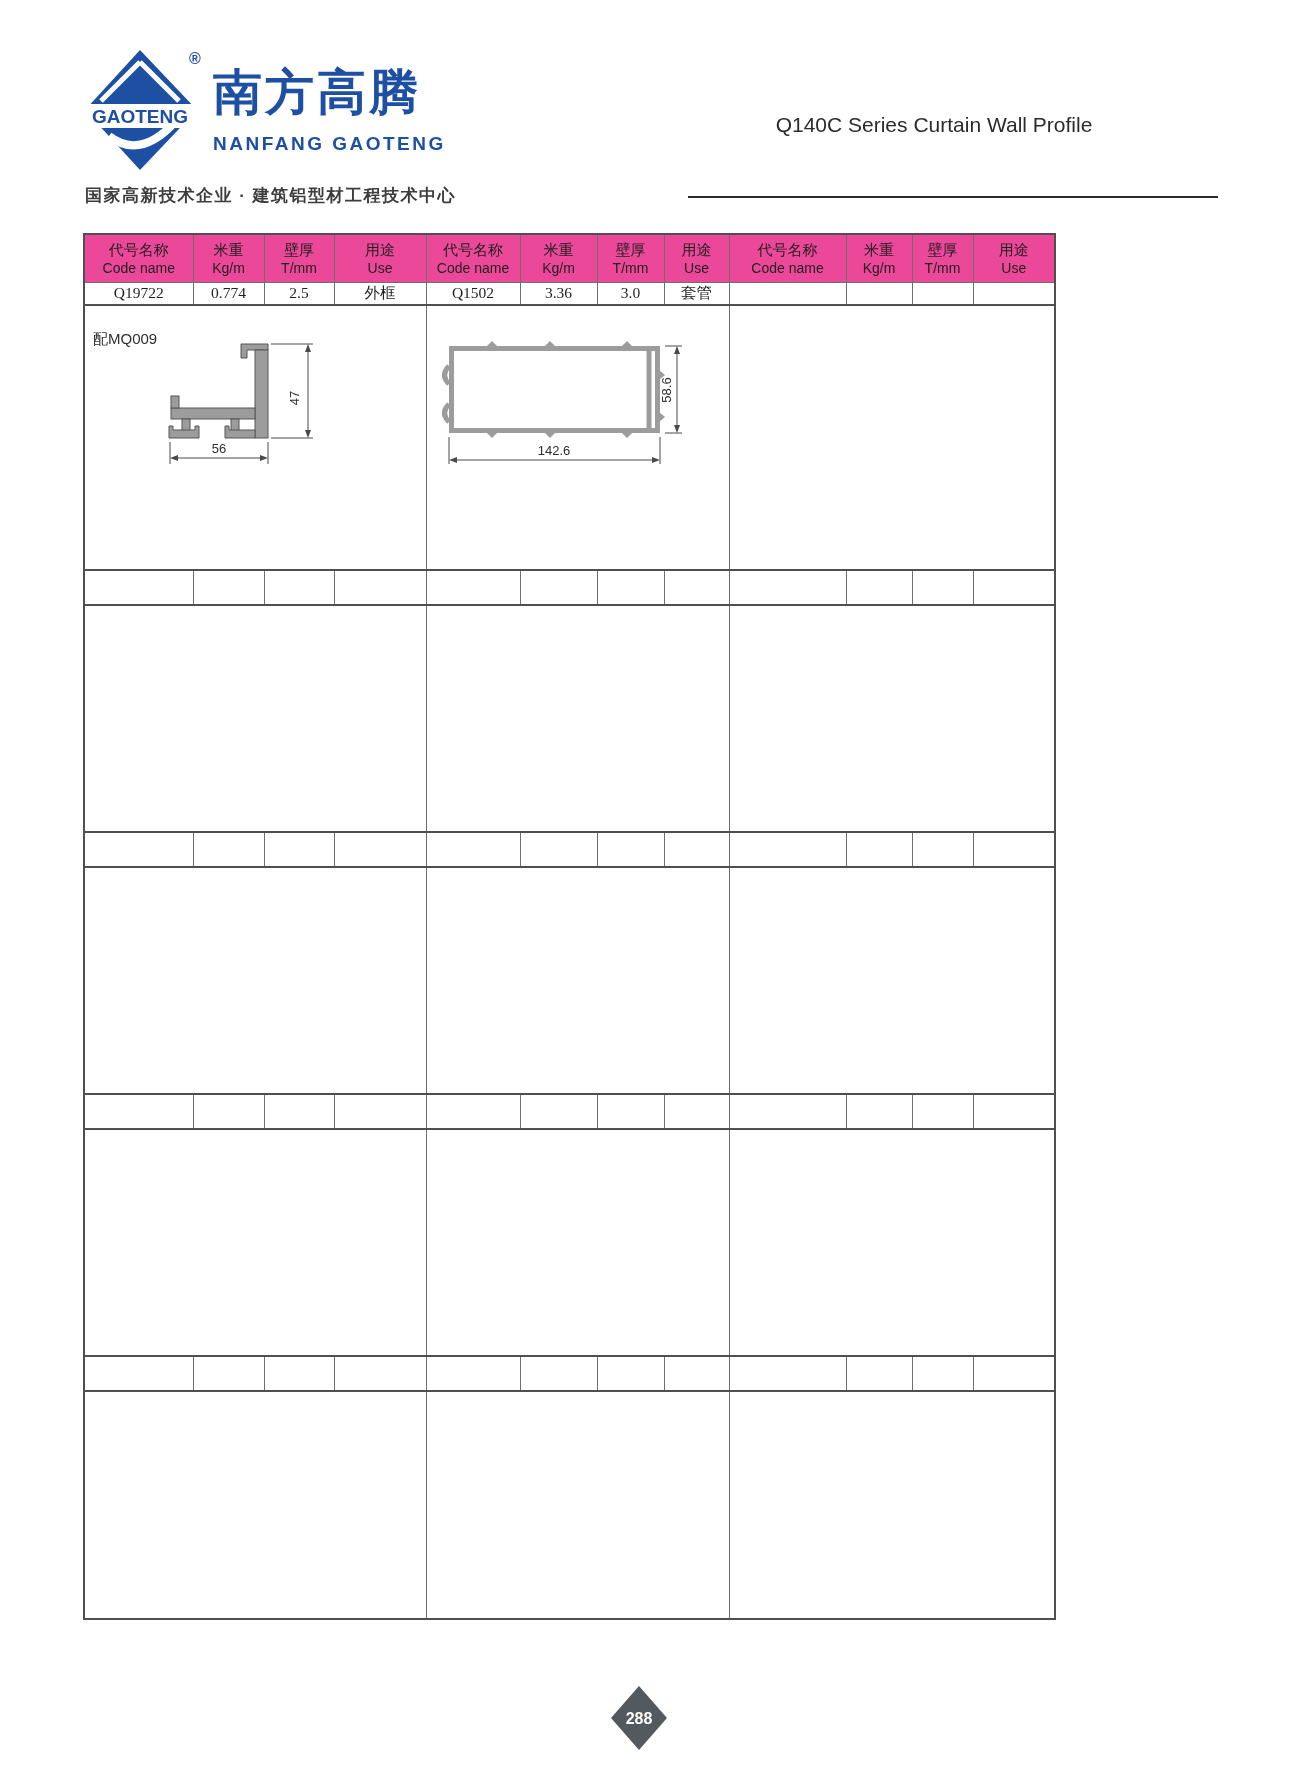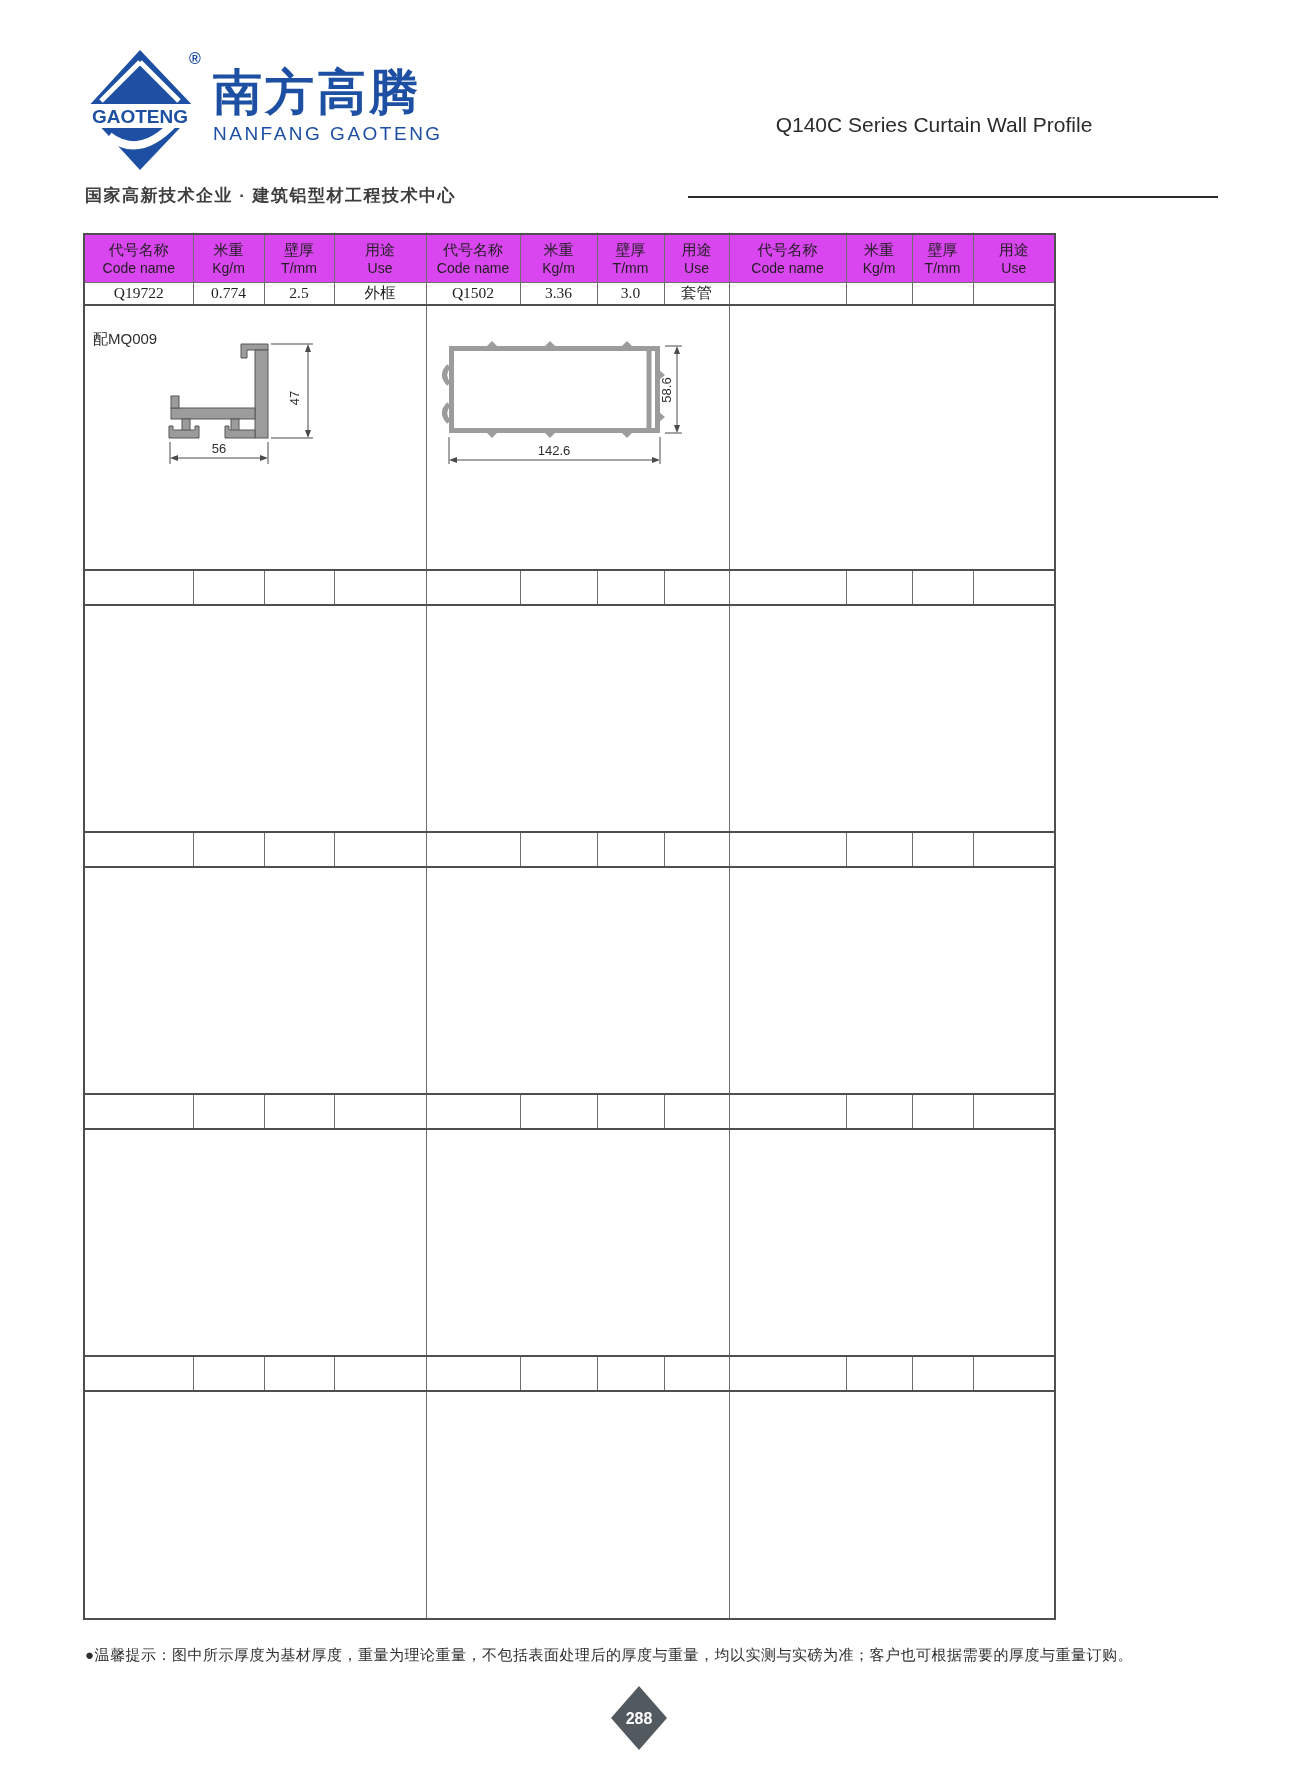--- a/index.html
+++ b/index.html
@@ -3,34 +3,34 @@
 <meta charset="utf-8">
 <style>
   html,body{margin:0;padding:0;background:#ffffff;}
   body{font-family:"Liberation Sans", sans-serif;}
   .page{position:relative;width:1300px;height:1775px;background:#fff;overflow:hidden;}
 
   
   .logo-svg{position:absolute;left:83px;top:48px;}
   .brand-names{position:absolute;left:213px;top:66px;}
   .brand-cn{font-size:49px;font-weight:bold;color:#1d4fa3;letter-spacing:3px;line-height:1.1;}
-  .brand-en{font-size:19px;font-weight:normal;color:#1d4fa3;letter-spacing:2.5px;margin-top:3px;}
+  .brand-en{font-size:19px;font-weight:bold;color:#1d4fa3;letter-spacing:2.5px;margin-top:13px;}
   .tagline{position:absolute;left:85px;top:184px;font-size:17px;font-weight:600;color:#3d3d3d;letter-spacing:1.5px;}
 
   .title-block{position:absolute;left:670px;top:106px;width:528px;text-align:center;}
   .title-cn{font-size:38px;font-weight:bold;color:#1d4fa3;letter-spacing:1px;}
   .title-en{font-size:21px;color:#2b2b2b;margin-top:7px;}
   .title-rule{position:absolute;left:688px;top:196px;width:530px;height:2px;background:#2b2b2b;}
 
   
   table.profiles{position:absolute;left:83px;top:233px;width:971px;border-collapse:collapse;table-layout:fixed;
     border:2px solid #4f4f4f;}
   table.profiles th, table.profiles td{border:1px solid #6e6e6e;padding:0;text-align:center;vertical-align:middle;overflow:hidden;}
   tr.row-head{height:48px;}
-  tr.row-head th{font-weight:normal;background:#d946ef;}
+  tr.row-head th{font-weight:normal;background:#ec4899;}
   .h-cn{display:block;font-size:15px;color:#1f1f1f;line-height:1.35;}
   .h-en{display:block;font-size:14px;color:#1f1f1f;line-height:1.2;}
   tr.row-data{height:16px;font-family:Liberation Serif, serif;}
   tr.row-data td{font-size:15.5px;color:#1f1f1f;border-bottom:2px solid #4f4f4f;}
   tr.row-draw td{position:relative;}
   tr.row-draw-1{height:265px;}
   tr.row-draw-n{height:227px;}
   tr.row-draw-last{height:228px;}
   tr.row-empty{height:35px;}
   tr.row-empty td{border-top:2px solid #4f4f4f;border-bottom:2px solid #4f4f4f;}
@@ -298,21 +298,20 @@
     </tr>
 
     <tr class="row-draw row-draw-last">
       <td colspan="4" class="draw-cell"></td>
       <td colspan="4" class="draw-cell"></td>
       <td colspan="4" class="draw-cell"></td>
     </tr>
   </tbody>
     </table>
 
-  <div class="footnote">●温馨提示：图中所示厚度为基材厚度，重量为理论重量，不包括表面处理后的厚度与重量，均以实测与实磅为准；客户也可根据需要的厚度与重量订购。</div>
 
   <div class="page-num">
     <svg width="58" height="64" viewBox="0 0 58 64">
       <polygon points="29,0 57,32 29,64 1,32" fill="#525a60"></polygon>
       <text x="29" y="38" text-anchor="middle" font-size="16" font-weight="bold" fill="#ffffff">288</text>
     </svg>
   </div>
 
 </div>
 

